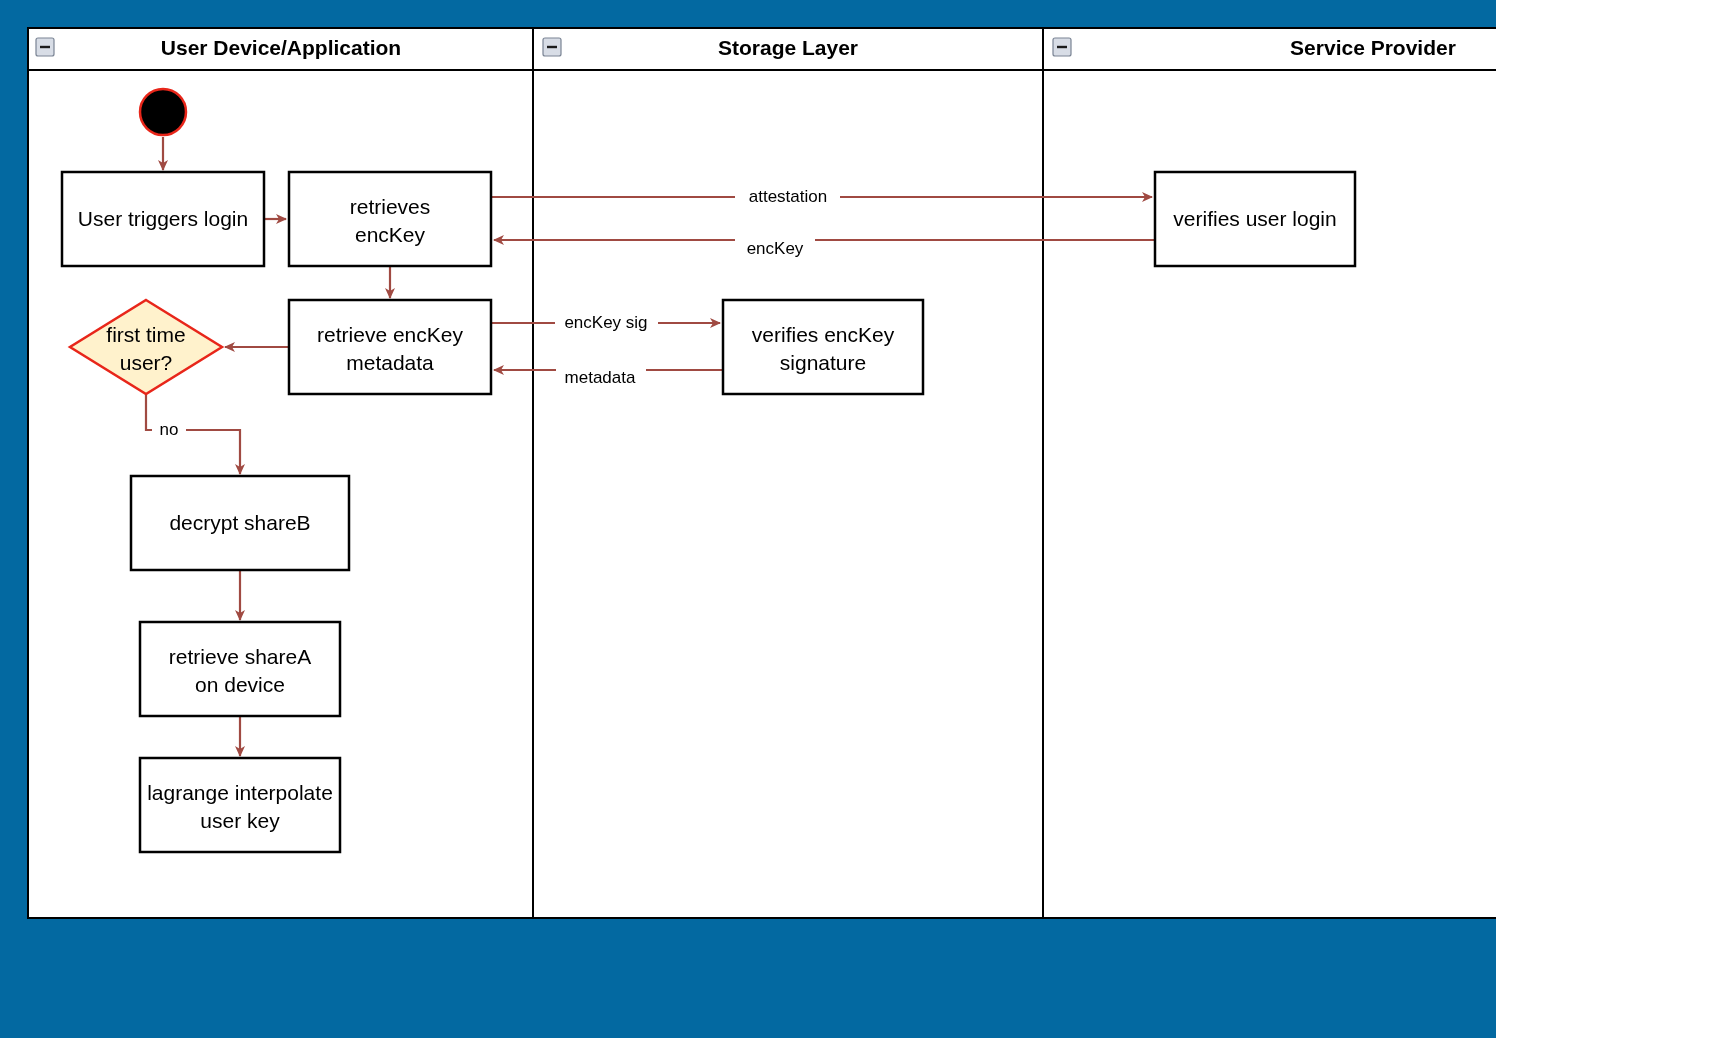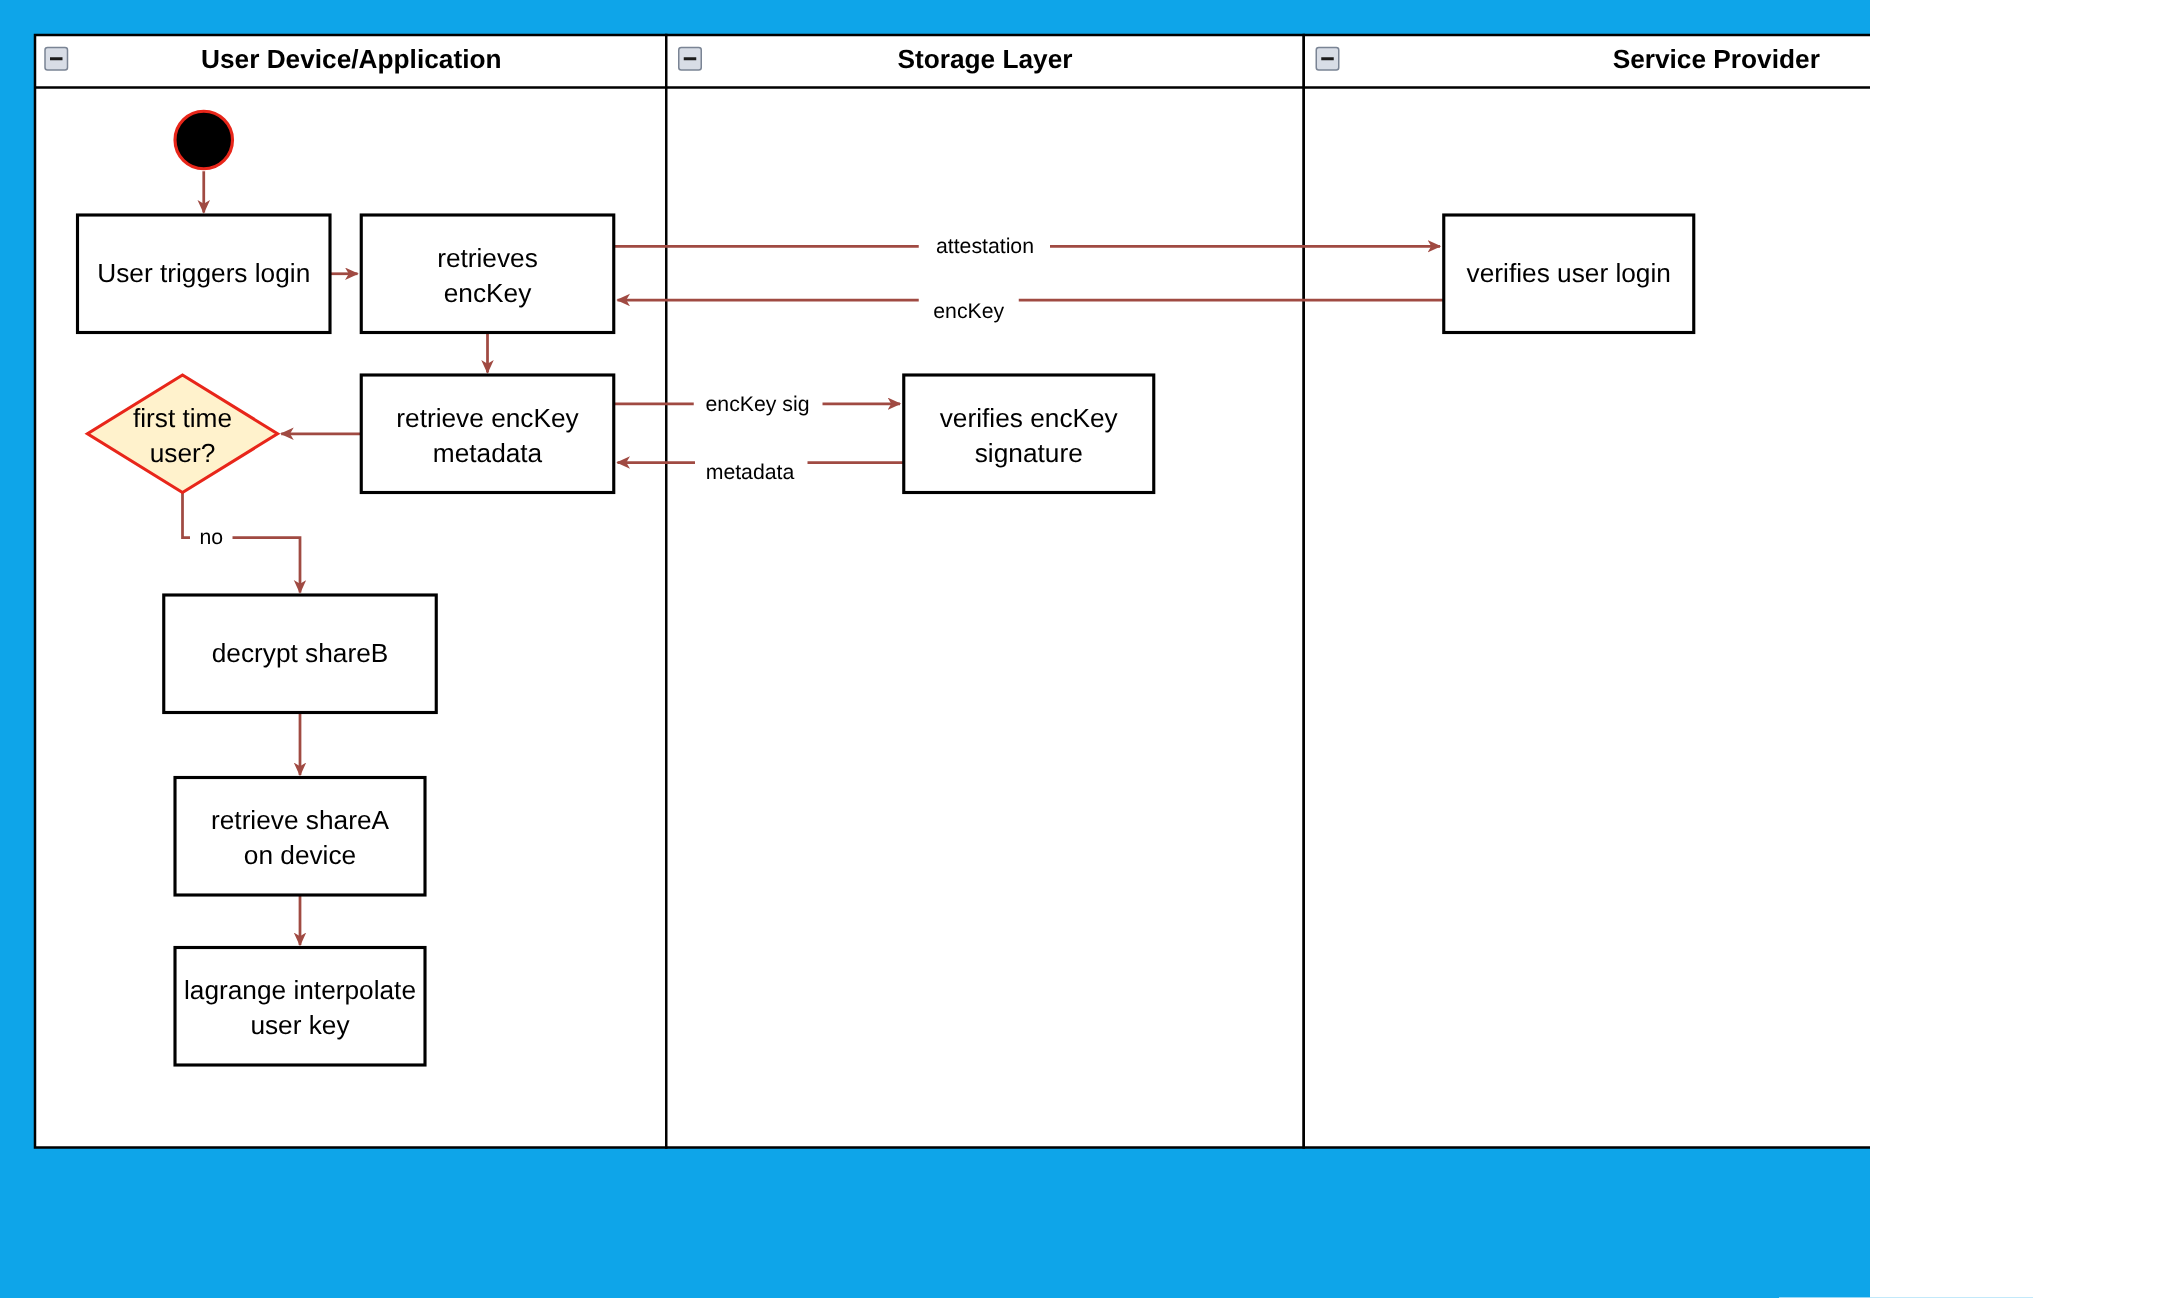--- a/index.html
+++ b/index.html
@@ -5,21 +5,21 @@
   html, body {
     margin: 0;
     padding: 0;
     background: #ffffff;
     font-family: "Liberation Sans", sans-serif;
   }
   #canvas {
     position: relative;
     width: 1496px;
     height: 1038px;
-    background: #0ea5e9;
+    background: #0369a1;
     overflow: hidden;
   }
   svg.diagram {
     position: absolute;
     top: 0; left: 0;
     width: 1732px;
     height: 1038px;
   }
   .lane-title {
     font-family: "Liberation Sans", sans-serif;

